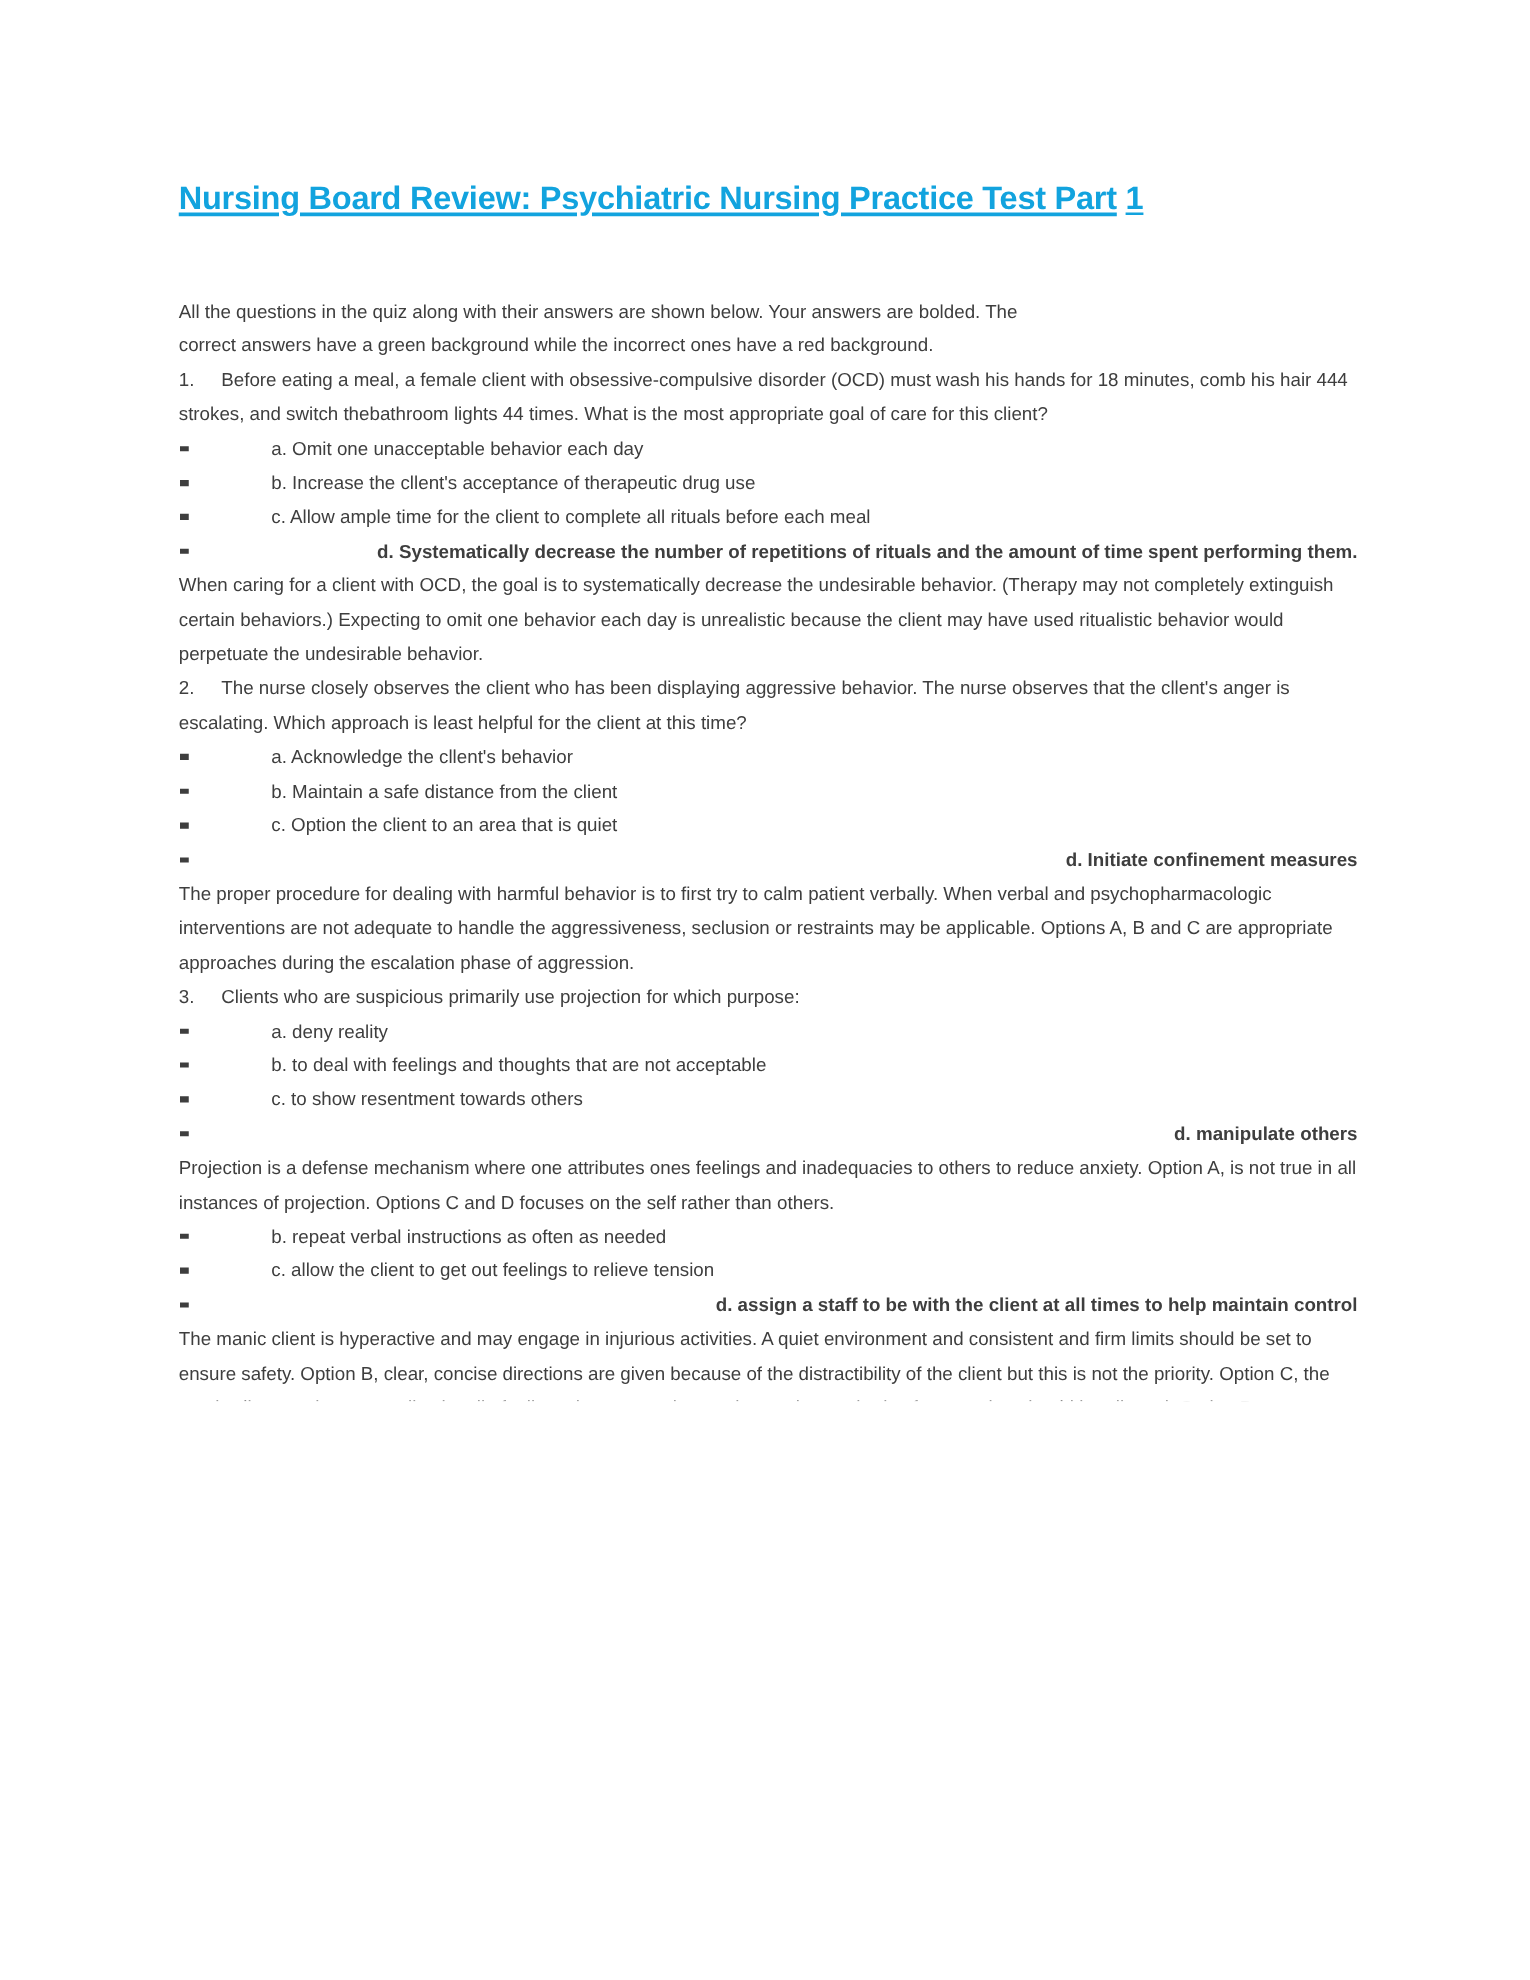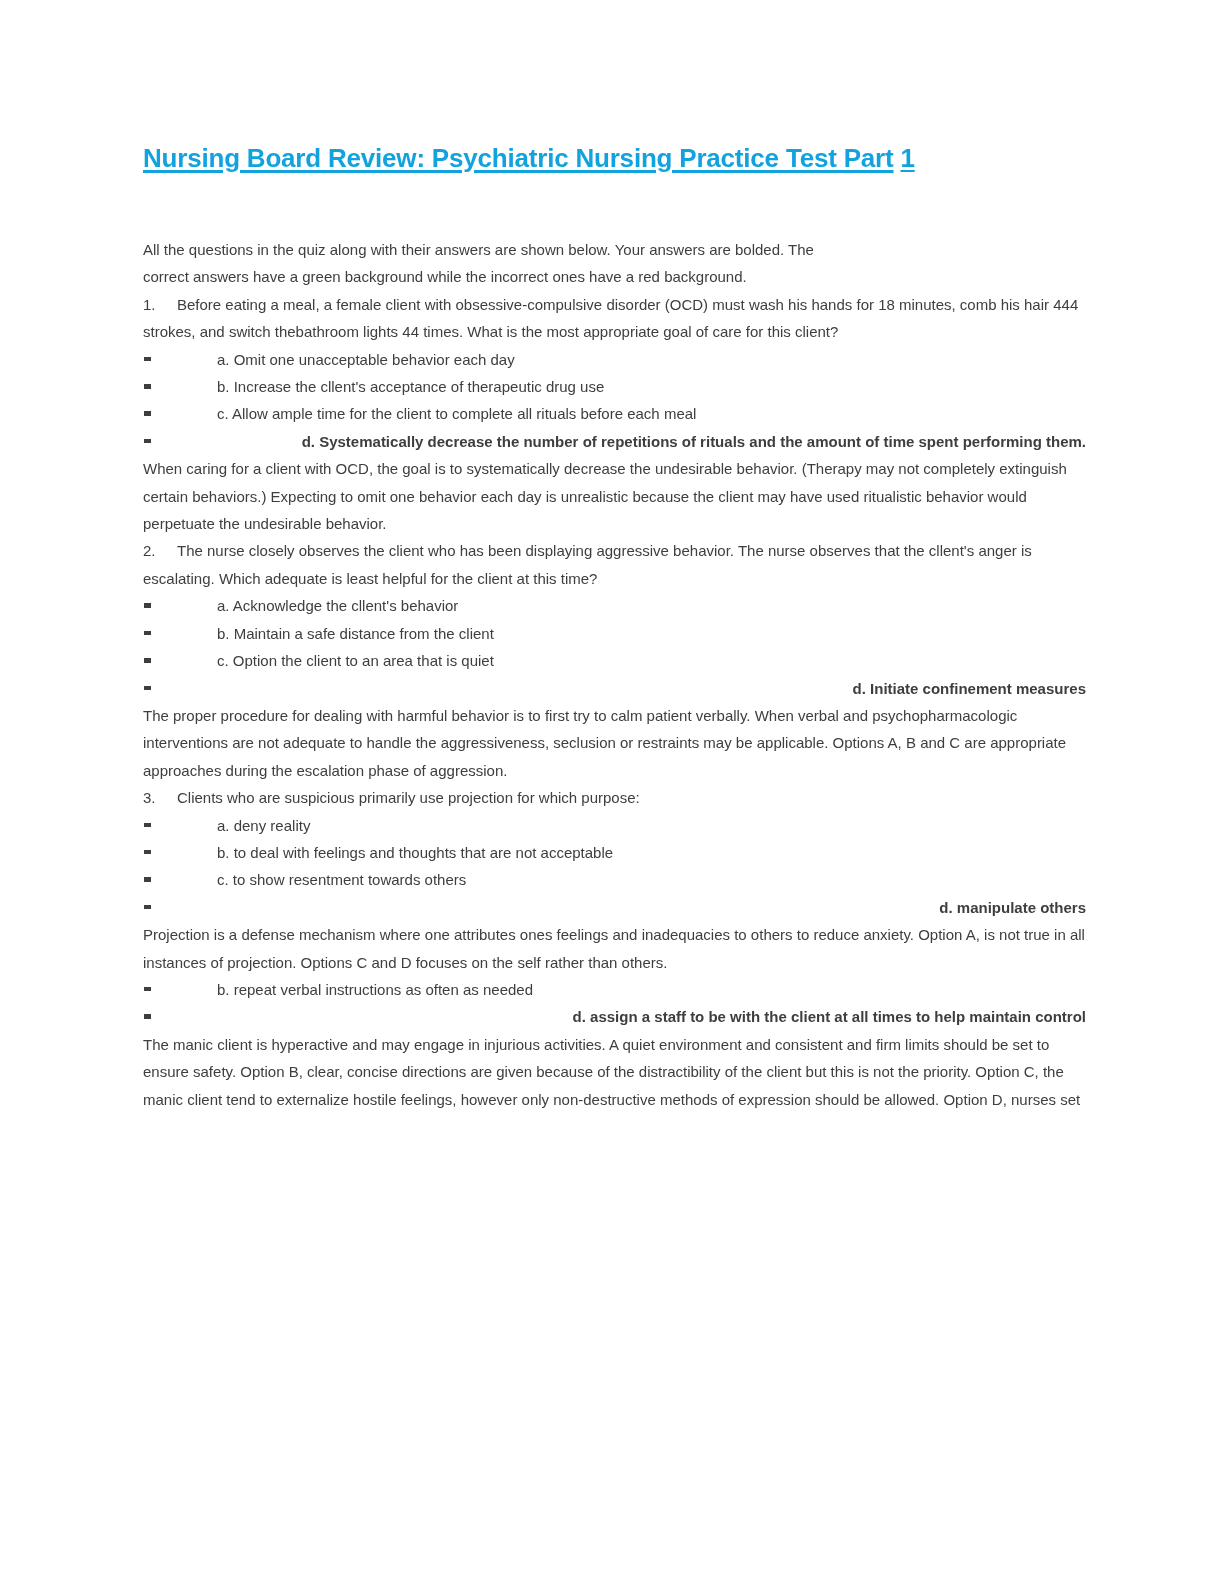--- a/index.html
+++ b/index.html
@@ -76,21 +76,21 @@
     <ul class="options">
       <li class="option"><span class="bullet"></span><span>a. Omit one unacceptable behavior each day</span></li>
       <li class="option"><span class="bullet"></span><span>b. Increase the cllent's acceptance of therapeutic drug use</span></li>
       <li class="option"><span class="bullet"></span><span>c. Allow ample time for the client to complete all rituals before each meal</span></li>
       <li class="option bold"><span class="bullet"></span><span>d. Systematically decrease the number of repetitions of rituals and the amount of time spent performing them.</span></li>
     </ul>
     <p class="rationale">When caring for a client with OCD, the goal is to systematically decrease the undesirable behavior. (Therapy may not completely extinguish certain behaviors.) Expecting to omit one behavior each day is unrealistic because the client may have used ritualistic behavior would perpetuate the undesirable behavior.</p>
   </section>
 
   <section class="question-block">
-    <p class="q-para"><span class="q-num">2.</span><span>The nurse closely observes the client who has been displaying aggressive behavior. The nurse observes that the cllent's anger is escalating. Which adequate is least helpful for the client at this time?</span></p>
+    <p class="q-para"><span class="q-num">2.</span><span>The nurse closely observes the client who has been displaying aggressive behavior. The nurse observes that the cllent's anger is escalating. Which approach is least helpful for the client at this time?</span></p>
     <ul class="options">
       <li class="option"><span class="bullet"></span><span>a. Acknowledge the cllent's behavior</span></li>
       <li class="option"><span class="bullet"></span><span>b. Maintain a safe distance from the client</span></li>
       <li class="option"><span class="bullet"></span><span>c. Option the client to an area that is quiet</span></li>
       <li class="option bold"><span class="bullet"></span><span>d. Initiate confinement measures</span></li>
     </ul>
     <p class="rationale">The proper procedure for dealing with harmful behavior is to first try to calm patient verbally. When verbal and psychopharmacologic interventions are not adequate to handle the aggressiveness, seclusion or restraints may be applicable. Options A, B and C are appropriate approaches during the escalation phase of aggression.</p>
   </section>
 
   <section class="question-block">
@@ -100,19 +100,19 @@
       <li class="option"><span class="bullet"></span><span>b. to deal with feelings and thoughts that are not acceptable</span></li>
       <li class="option"><span class="bullet"></span><span>c. to show resentment towards others</span></li>
       <li class="option bold"><span class="bullet"></span><span>d. manipulate others</span></li>
     </ul>
     <p class="rationale">Projection is a defense mechanism where one attributes ones feelings and inadequacies to others to reduce anxiety. Option A, is not true in all instances of projection. Options C and D focuses on the self rather than others.</p>
   </section>
 
   <section class="question-block">
     <ul class="options">
       <li class="option"><span class="bullet"></span><span>b. repeat verbal instructions as often as needed</span></li>
-      <li class="option"><span class="bullet"></span></li>
+      <li class="option"><span class="bullet"></span><span>c. allow the client to get out feelings to relieve tension</span></li>
       <li class="option bold"><span class="bullet"></span><span>d. assign a staff to be with the client at all times to help maintain control</span></li>
     </ul>
     <p class="rationale">The manic client is hyperactive and may engage in injurious activities. A quiet environment and consistent and firm limits should be set to ensure safety. Option B, clear, concise directions are given because of the distractibility of the client but this is not the priority. Option C, the manic client tend to externalize hostile feelings, however only non-destructive methods of expression should be allowed. Option D, nurses set limit as needed. Assigning a staff to be with the client at all times is not realistic.</p>
   </section>
 
 </div>
 
 </body></html>

